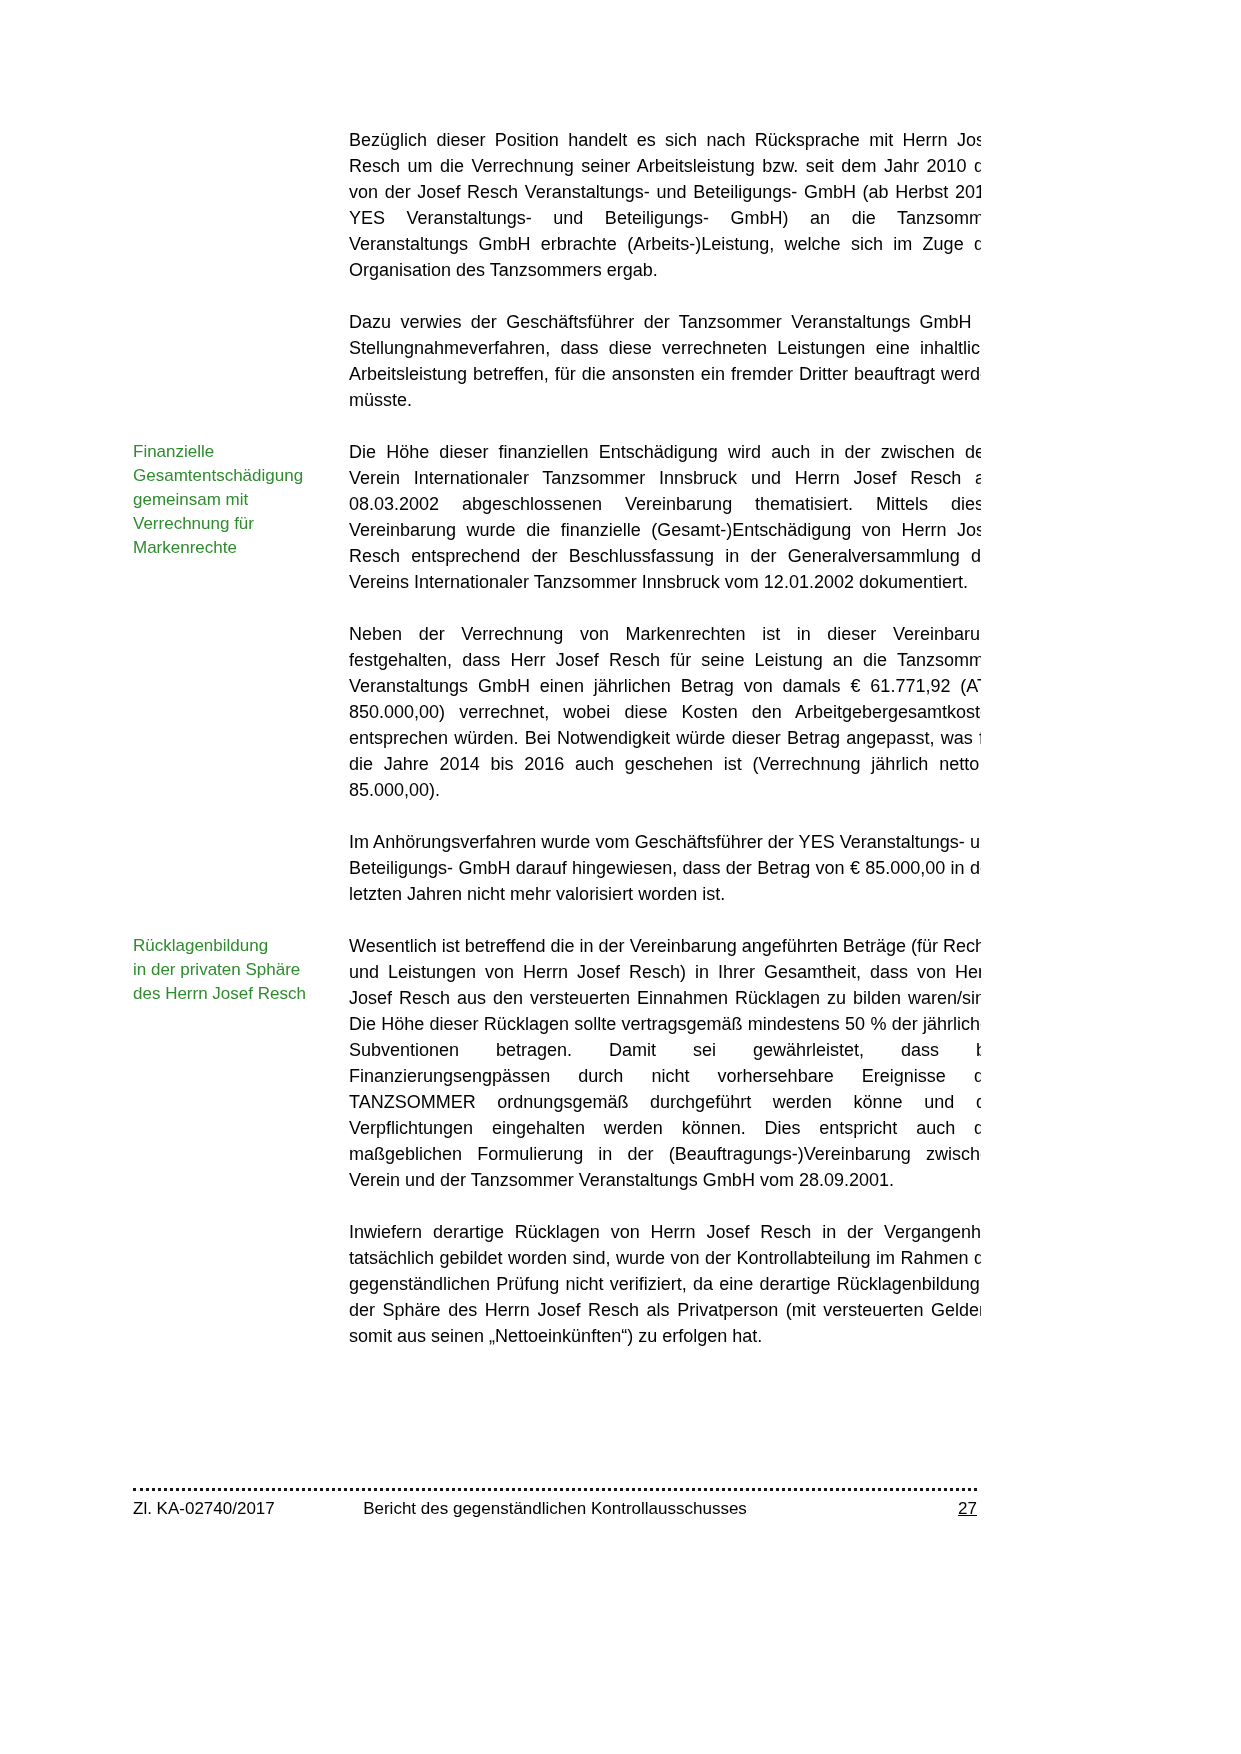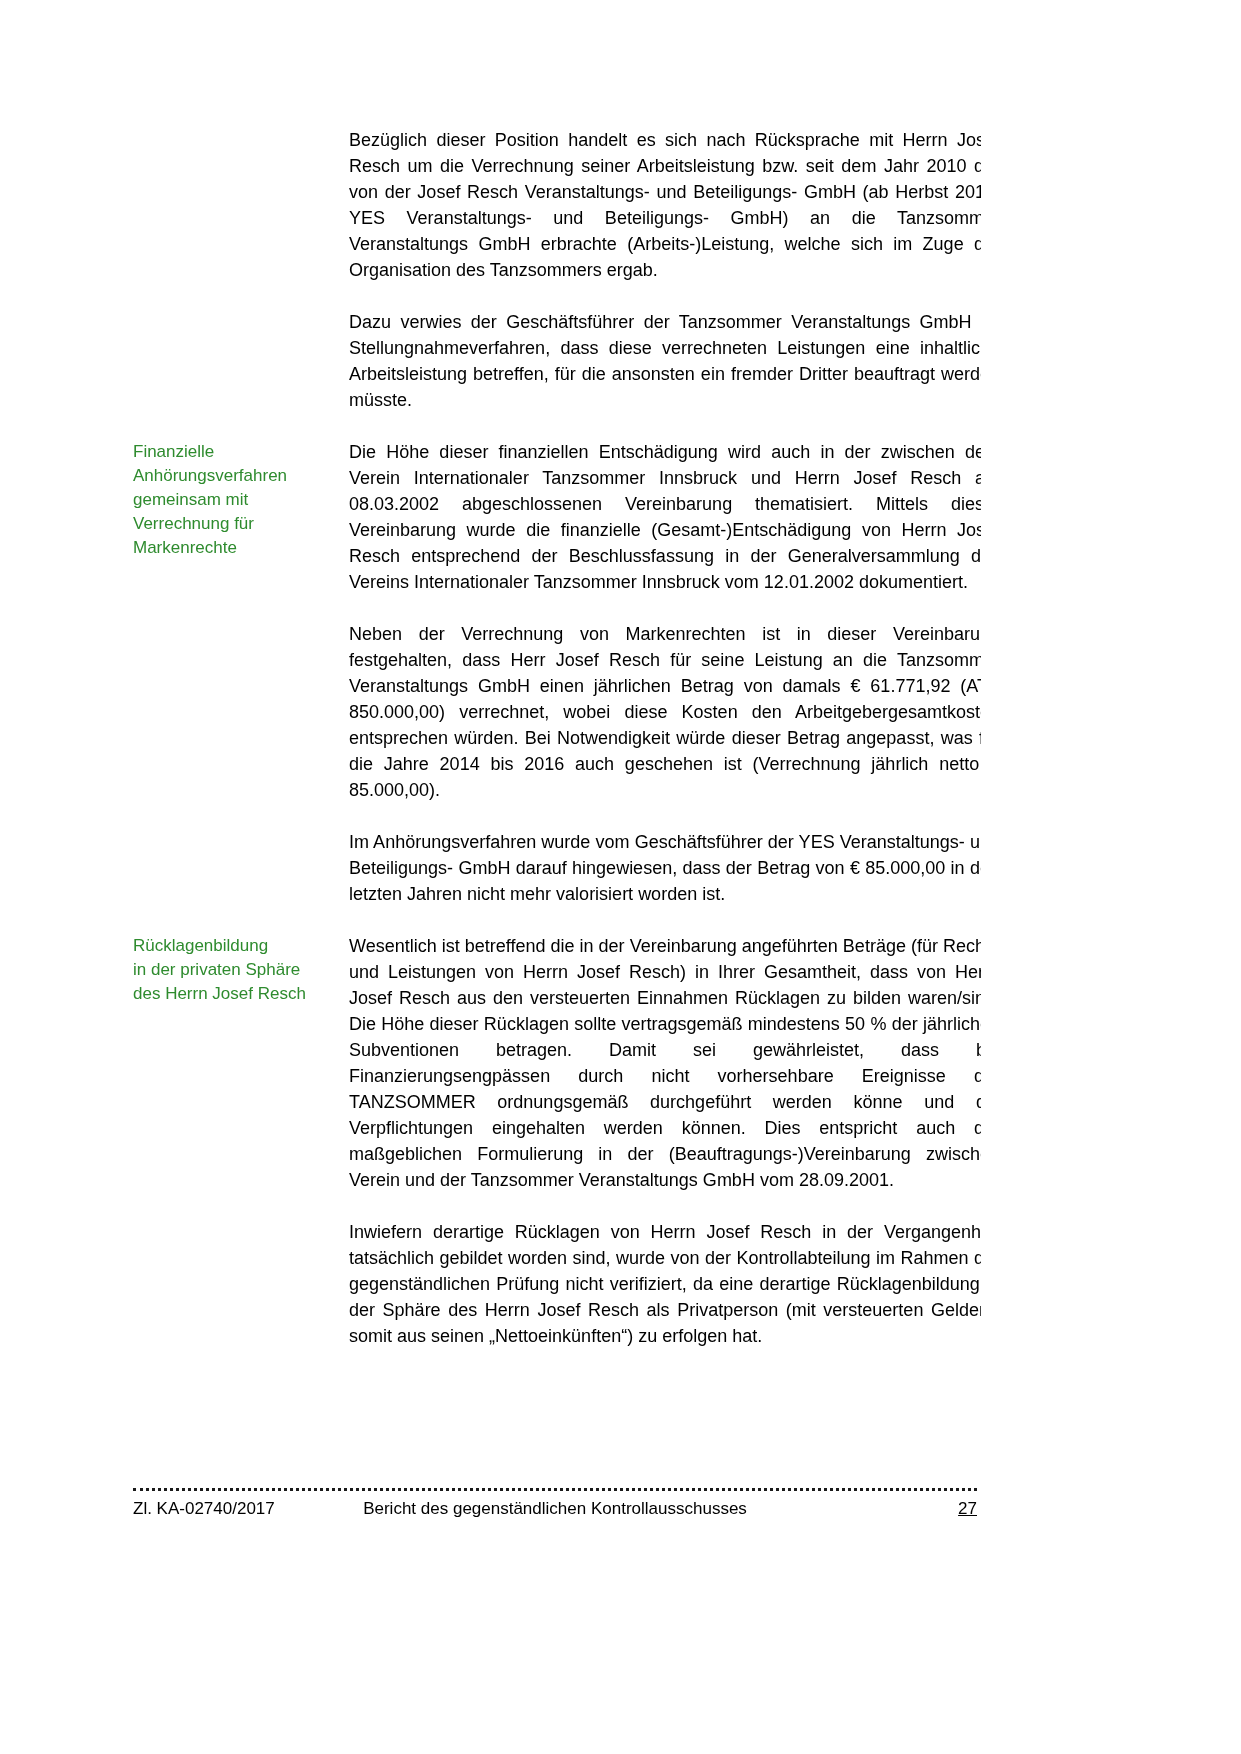--- a/index.html
+++ b/index.html
@@ -80,21 +80,21 @@
     <section class="section-row">
       <aside class="margin-label"></aside>
       <div class="body-col">
         <p>Bezüglich dieser Position handelt es sich nach Rücksprache mit Herrn Josef Resch um die Verrechnung seiner Arbeitsleistung bzw. seit dem Jahr 2010 der von der Josef Resch Veranstaltungs- und Beteiligungs- GmbH (ab Herbst 2014: YES Veranstaltungs- und Beteiligungs- GmbH) an die Tanzsommer Veranstaltungs GmbH erbrachte (Arbeits-)Leistung, welche sich im Zuge der Organisation des Tanzsommers ergab.</p>
         <p>Dazu verwies der Geschäftsführer der Tanzsommer Veranstaltungs GmbH im Stellungnahmeverfahren, dass diese verrechneten Leistungen eine inhaltliche Arbeitsleistung betreffen, für die ansonsten ein fremder Dritter beauftragt werden müsste.</p>
       </div>
     </section>
 
     <section class="section-row">
       <aside class="margin-label">Finanzielle
-Anhörungsverfahren
+Gesamtentschädigung
 gemeinsam mit
 Verrechnung für
 Markenrechte</aside>
       <div class="body-col">
         <p>Die Höhe dieser finanziellen Entschädigung wird auch in der zwischen dem Verein Internationaler Tanzsommer Innsbruck und Herrn Josef Resch am 08.03.2002 abgeschlossenen Vereinbarung thematisiert. Mittels dieser Vereinbarung wurde die finanzielle (Gesamt-)Entschädigung von Herrn Josef Resch entsprechend der Beschlussfassung in der Generalversammlung des Vereins Internationaler Tanzsommer Innsbruck vom 12.01.2002 dokumentiert.</p>
         <p>Neben der Verrechnung von Markenrechten ist in dieser Vereinbarung festgehalten, dass Herr Josef Resch für seine Leistung an die Tanzsommer Veranstaltungs GmbH einen jährlichen Betrag von damals € 61.771,92 (ATS 850.000,00) verrechnet, wobei diese Kosten den Arbeitgebergesamtkosten entsprechen würden. Bei Notwendigkeit würde dieser Betrag angepasst, was für die Jahre 2014 bis 2016 auch geschehen ist (Verrechnung jährlich netto € 85.000,00).</p>
         <p>Im Anhörungsverfahren wurde vom Geschäftsführer der YES Veranstaltungs- und Beteiligungs- GmbH darauf hingewiesen, dass der Betrag von € 85.000,00 in den letzten Jahren nicht mehr valorisiert worden ist.</p>
       </div>
     </section>
 

